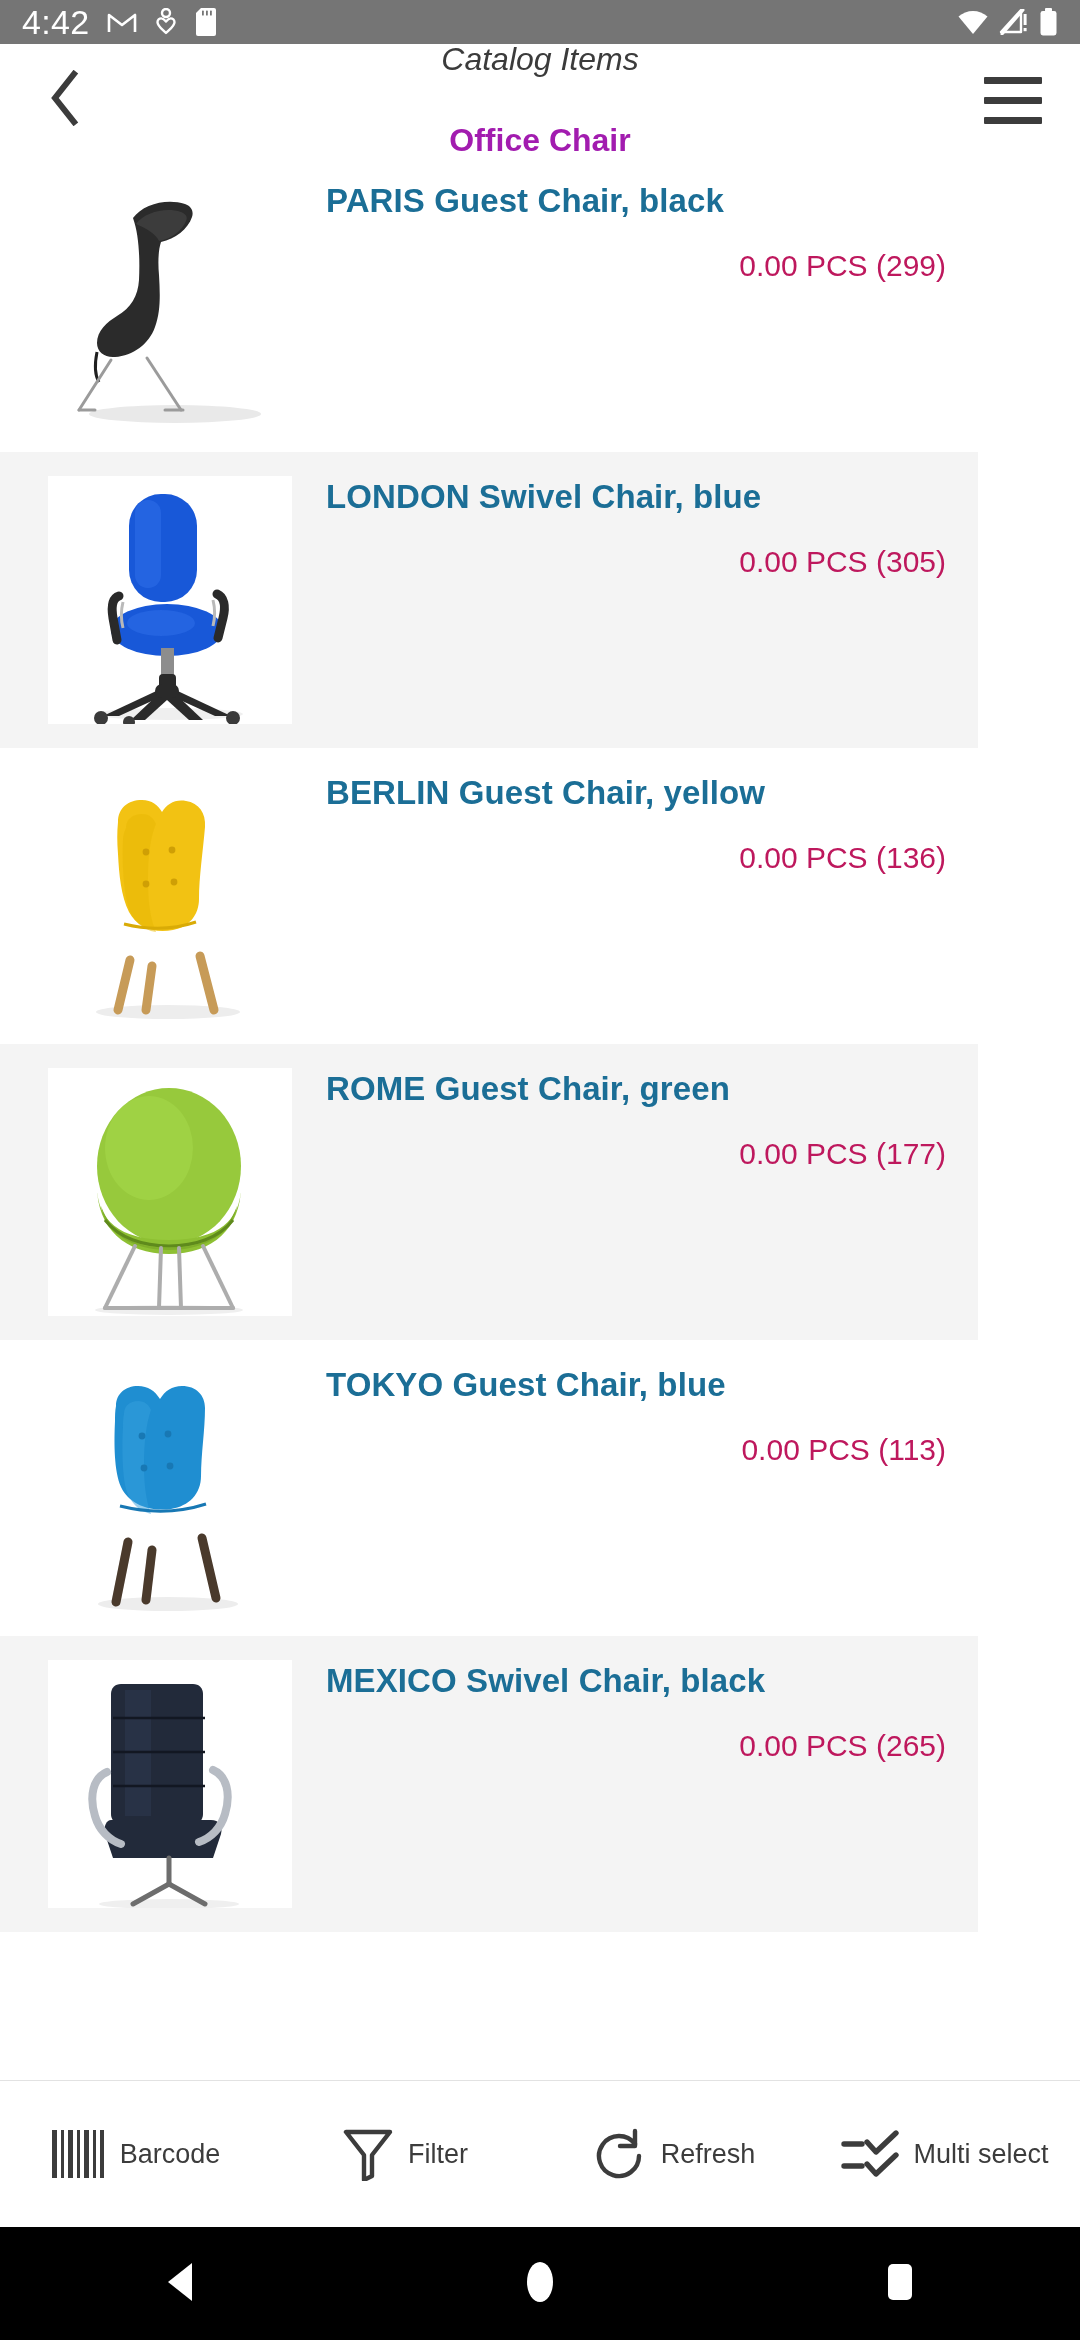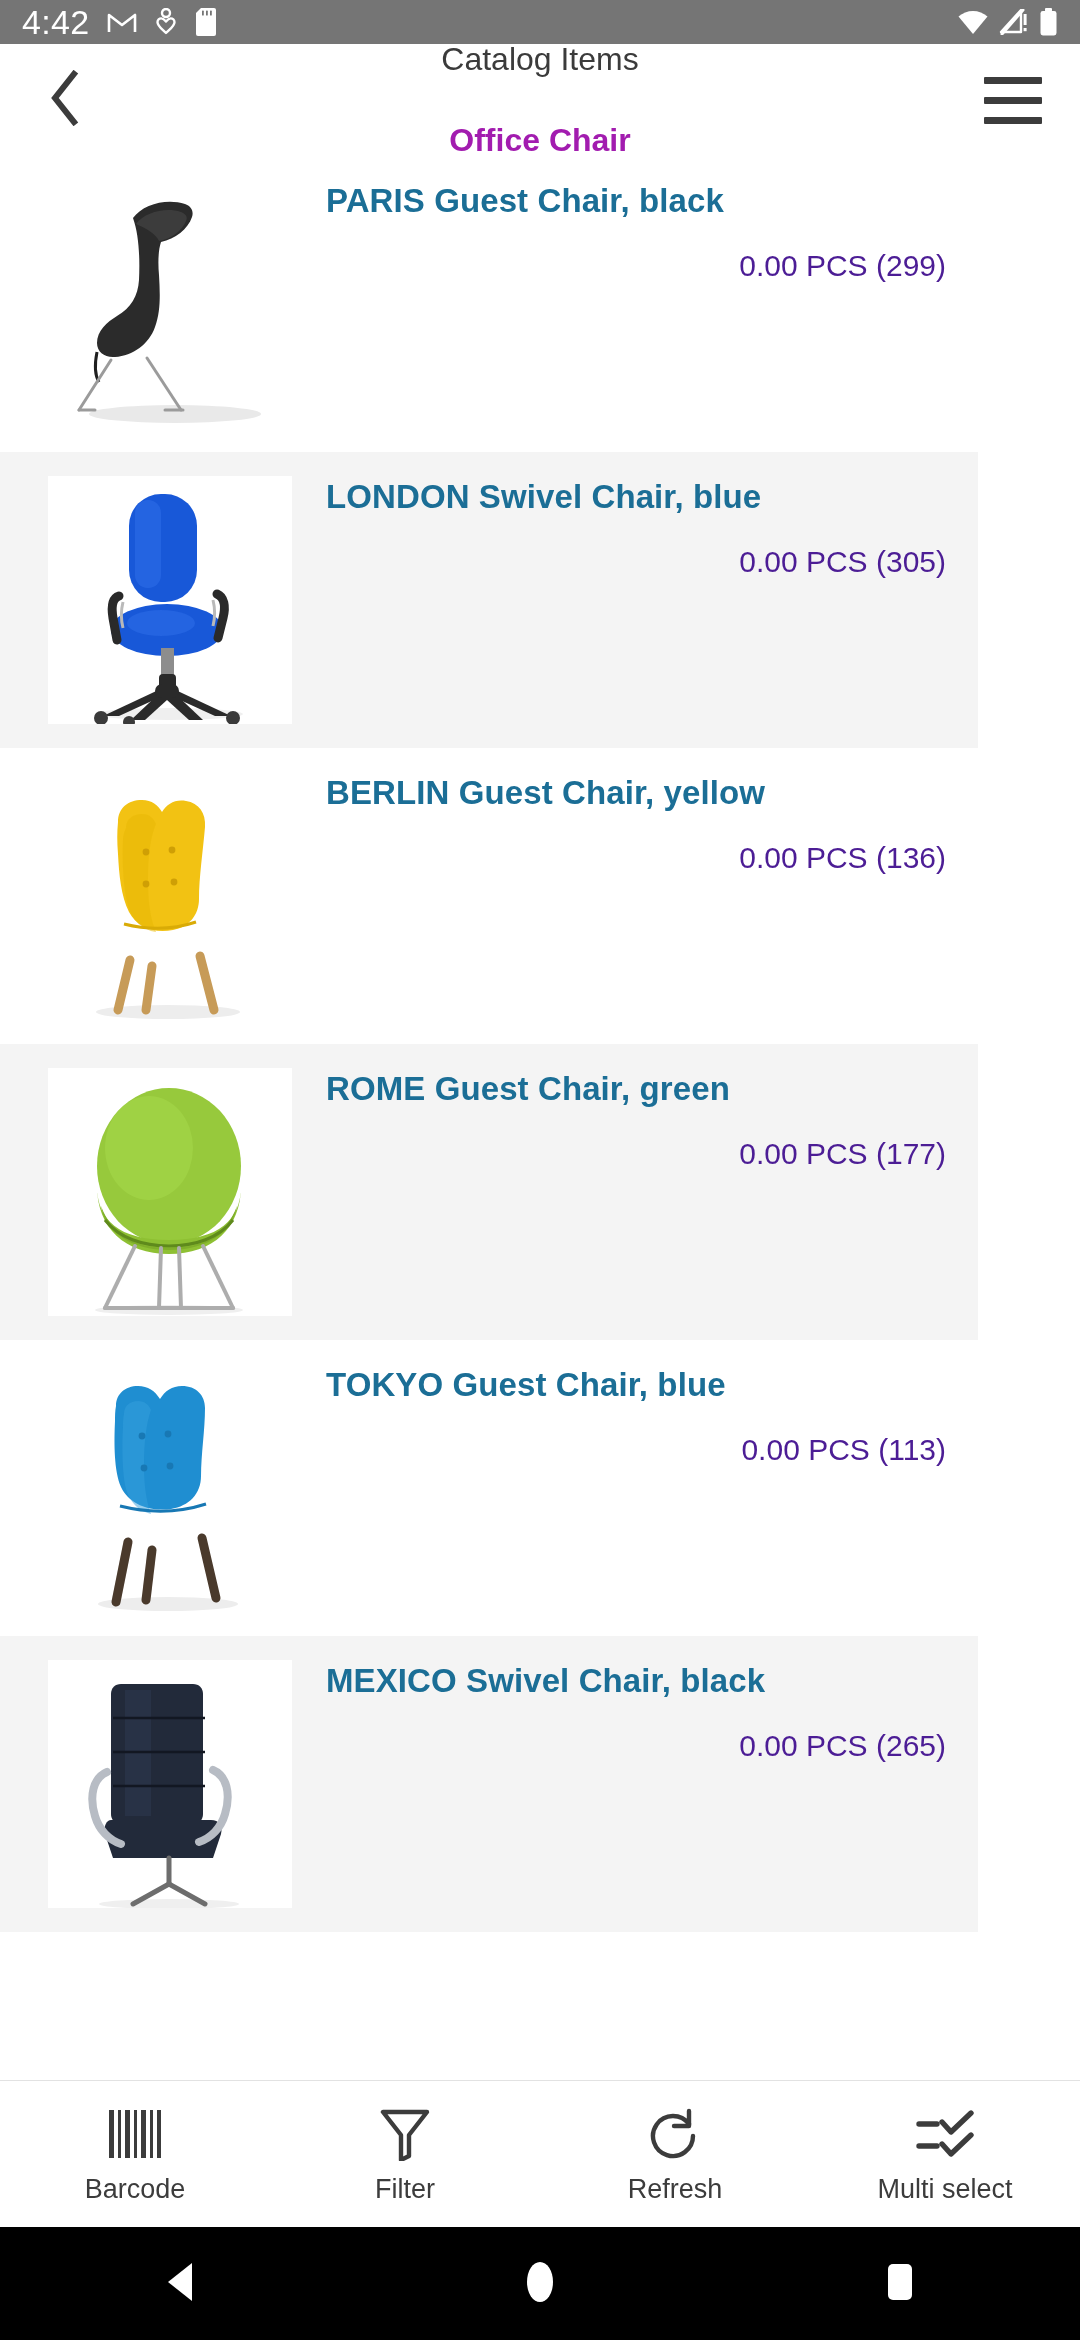--- a/index.html
+++ b/index.html
@@ -26,21 +26,21 @@
   .header {
     flex:0 0 112px; background:#ffffff; position:relative;
     display:flex; align-items:center; padding:0 30px;
   }
   .hdr-back { width:70px; height:70px; display:flex; align-items:center; justify-content:center; }
   .hdr-titles {
     position:absolute; left:0; right:0; top:0; bottom:0;
     display:flex; flex-direction:column; align-items:center; justify-content:center;
     pointer-events:none;
   }
-  .hdr-title-1 { font-size:32px; color:#3b3b3b; font-weight:400; line-height:1.22; }
+  .hdr-title-1 { font-size:32px; color:#3b3b3b; font-weight:400; line-height:1.22;font-style:italic; }
   .hdr-title-2 { font-size:32px; color:#a21caf; font-weight:700; line-height:1.22;margin-top:41px; }
   .hdr-menu {
     margin-left:auto; width:74px; height:70px;
     display:flex; flex-direction:column; justify-content:center; align-items:center; gap:13px;
   }
   .hdr-menu i { display:block; width:58px; height:7px; background:#3c3c3c; border-radius:1px; }
 
   
   .list { flex:1 1 auto; overflow:hidden; background:#ffffff; }
   .row {
@@ -56,32 +56,32 @@
   }
   .row-thumb.boxed { background:#ffffff; }
   .row-thumb svg { display:block; }
   .row-title {
     position:absolute; left:326px; top:24px; right:32px;
     font-size:33px; font-weight:700; letter-spacing:.1px;
     color:#1b6e96; line-height:1.25;
   }
   .row-qty {
     position:absolute; right:32px; top:92px;
-    font-size:30px; color:#4c1d95; text-align:right; line-height:1.2;
+    font-size:30px; color:#be185d; text-align:right; line-height:1.2;
   }
 
   
   .toolbar {
     flex:0 0 146px; background:#ffffff;
     border-top:1px solid #e2e2e2;
     display:flex; align-items:center;
   }
   .tb-item {
     flex:1 1 0; height:146px;
-    display:flex; flex-direction:column; align-items:center; justify-content:center; gap:14px;
+    display:flex; flex-direction:row; align-items:center; justify-content:center; gap:14px;
   }
   .tb-ic { height:56px; display:flex; align-items:center; justify-content:center; }
   .tb-label { font-size:27px; color:#3c3c3c; line-height:1; }
 
   
   .navbar {
     flex:0 0 113px; background:#000000;
     display:flex; align-items:center; justify-content:space-around;
   }
   .nav-btn { width:120px; height:113px; display:flex; align-items:center; justify-content:center; }

